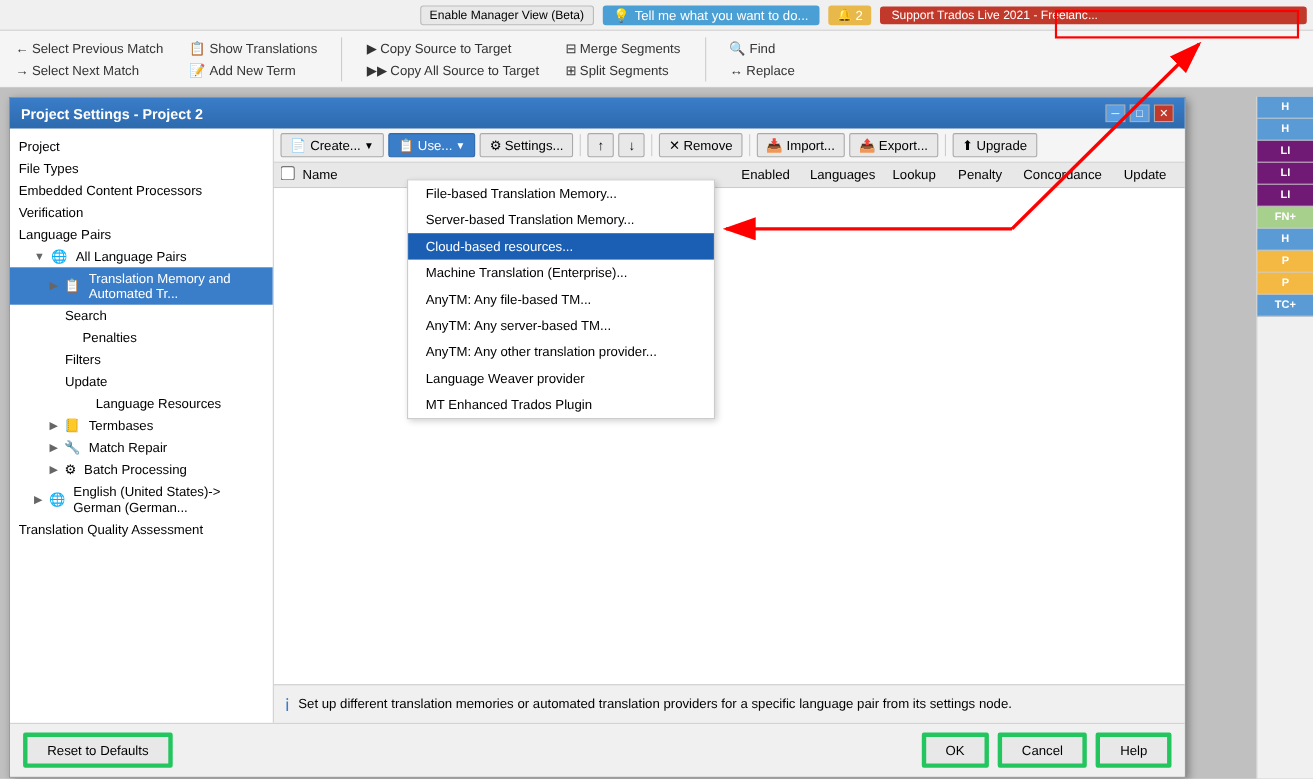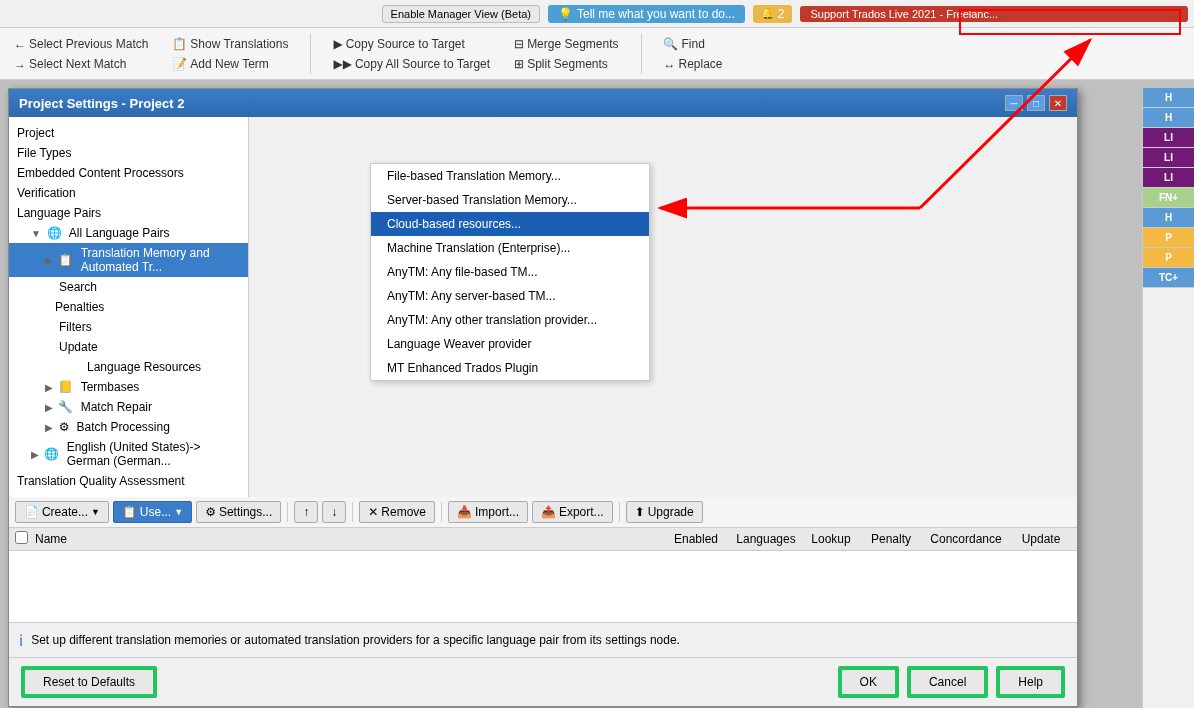--- a/index.html
+++ b/index.html
@@ -35,21 +35,21 @@
     }
     .dialog-title { font-size: 13px; font-weight: bold; }
     .dialog-controls { display: flex; gap: 4px; }
     .dialog-ctrl-btn {
       width: 18px; height: 16px; background: #5a9de0; border: 1px solid #aaa;
       color: white; font-size: 10px; display: flex; align-items: center; justify-content: center; cursor: pointer;
     }
     .dialog-ctrl-btn.close { background: #c0392b; }
 
     
-    .dialog-content { display: flex; height: 540px; flex-direction: column; }
+    .dialog-content { display: flex; height: 540px; }
 
     
     .tree-panel { width: 240px; border-right: 1px solid #ccc; padding: 6px 0; background: white; overflow-y: auto; }
     .tree-item { padding: 3px 8px; cursor: pointer; display: flex; align-items: center; gap: 4px; }
     .tree-item.selected-blue { background: #3a7dc9; color: white; }
 
     
     .main-panel { flex: 1; display: flex; flex-direction: column; }
 
     
@@ -239,21 +239,21 @@
           <span style="font-size: 12px;">All Language Pairs</span>
         </div>
         <div class="tree-item selected-blue" style="padding-left: 36px;">
           <span style="font-size: 10px; margin-right: 2px; color: rgb(102, 102, 102);">▶</span>
           <span style="font-size: 12px; margin-right: 3px;">📋</span>
           <span style="font-size: 12px;">Translation Memory and Automated Tr...</span>
         </div>
         <div class="tree-item" style="padding-left: 50px;">
           <span style="font-size: 12px;">Search</span>
         </div>
-        <div class="tree-item" style="padding-left: 46px;">
+        <div class="tree-item" style="padding-left: 66px;">
           <span style="font-size: 12px;">Penalties</span>
         </div>
         <div class="tree-item" style="padding-left: 50px;">
           <span style="font-size: 12px;">Filters</span>
         </div>
         <div class="tree-item" style="padding-left: 50px;">
           <span style="font-size: 12px;">Update</span>
         </div>
         <div class="tree-item" style="padding-left: 78px;">
           <span style="font-size: 12px;">Language Resources</span>

